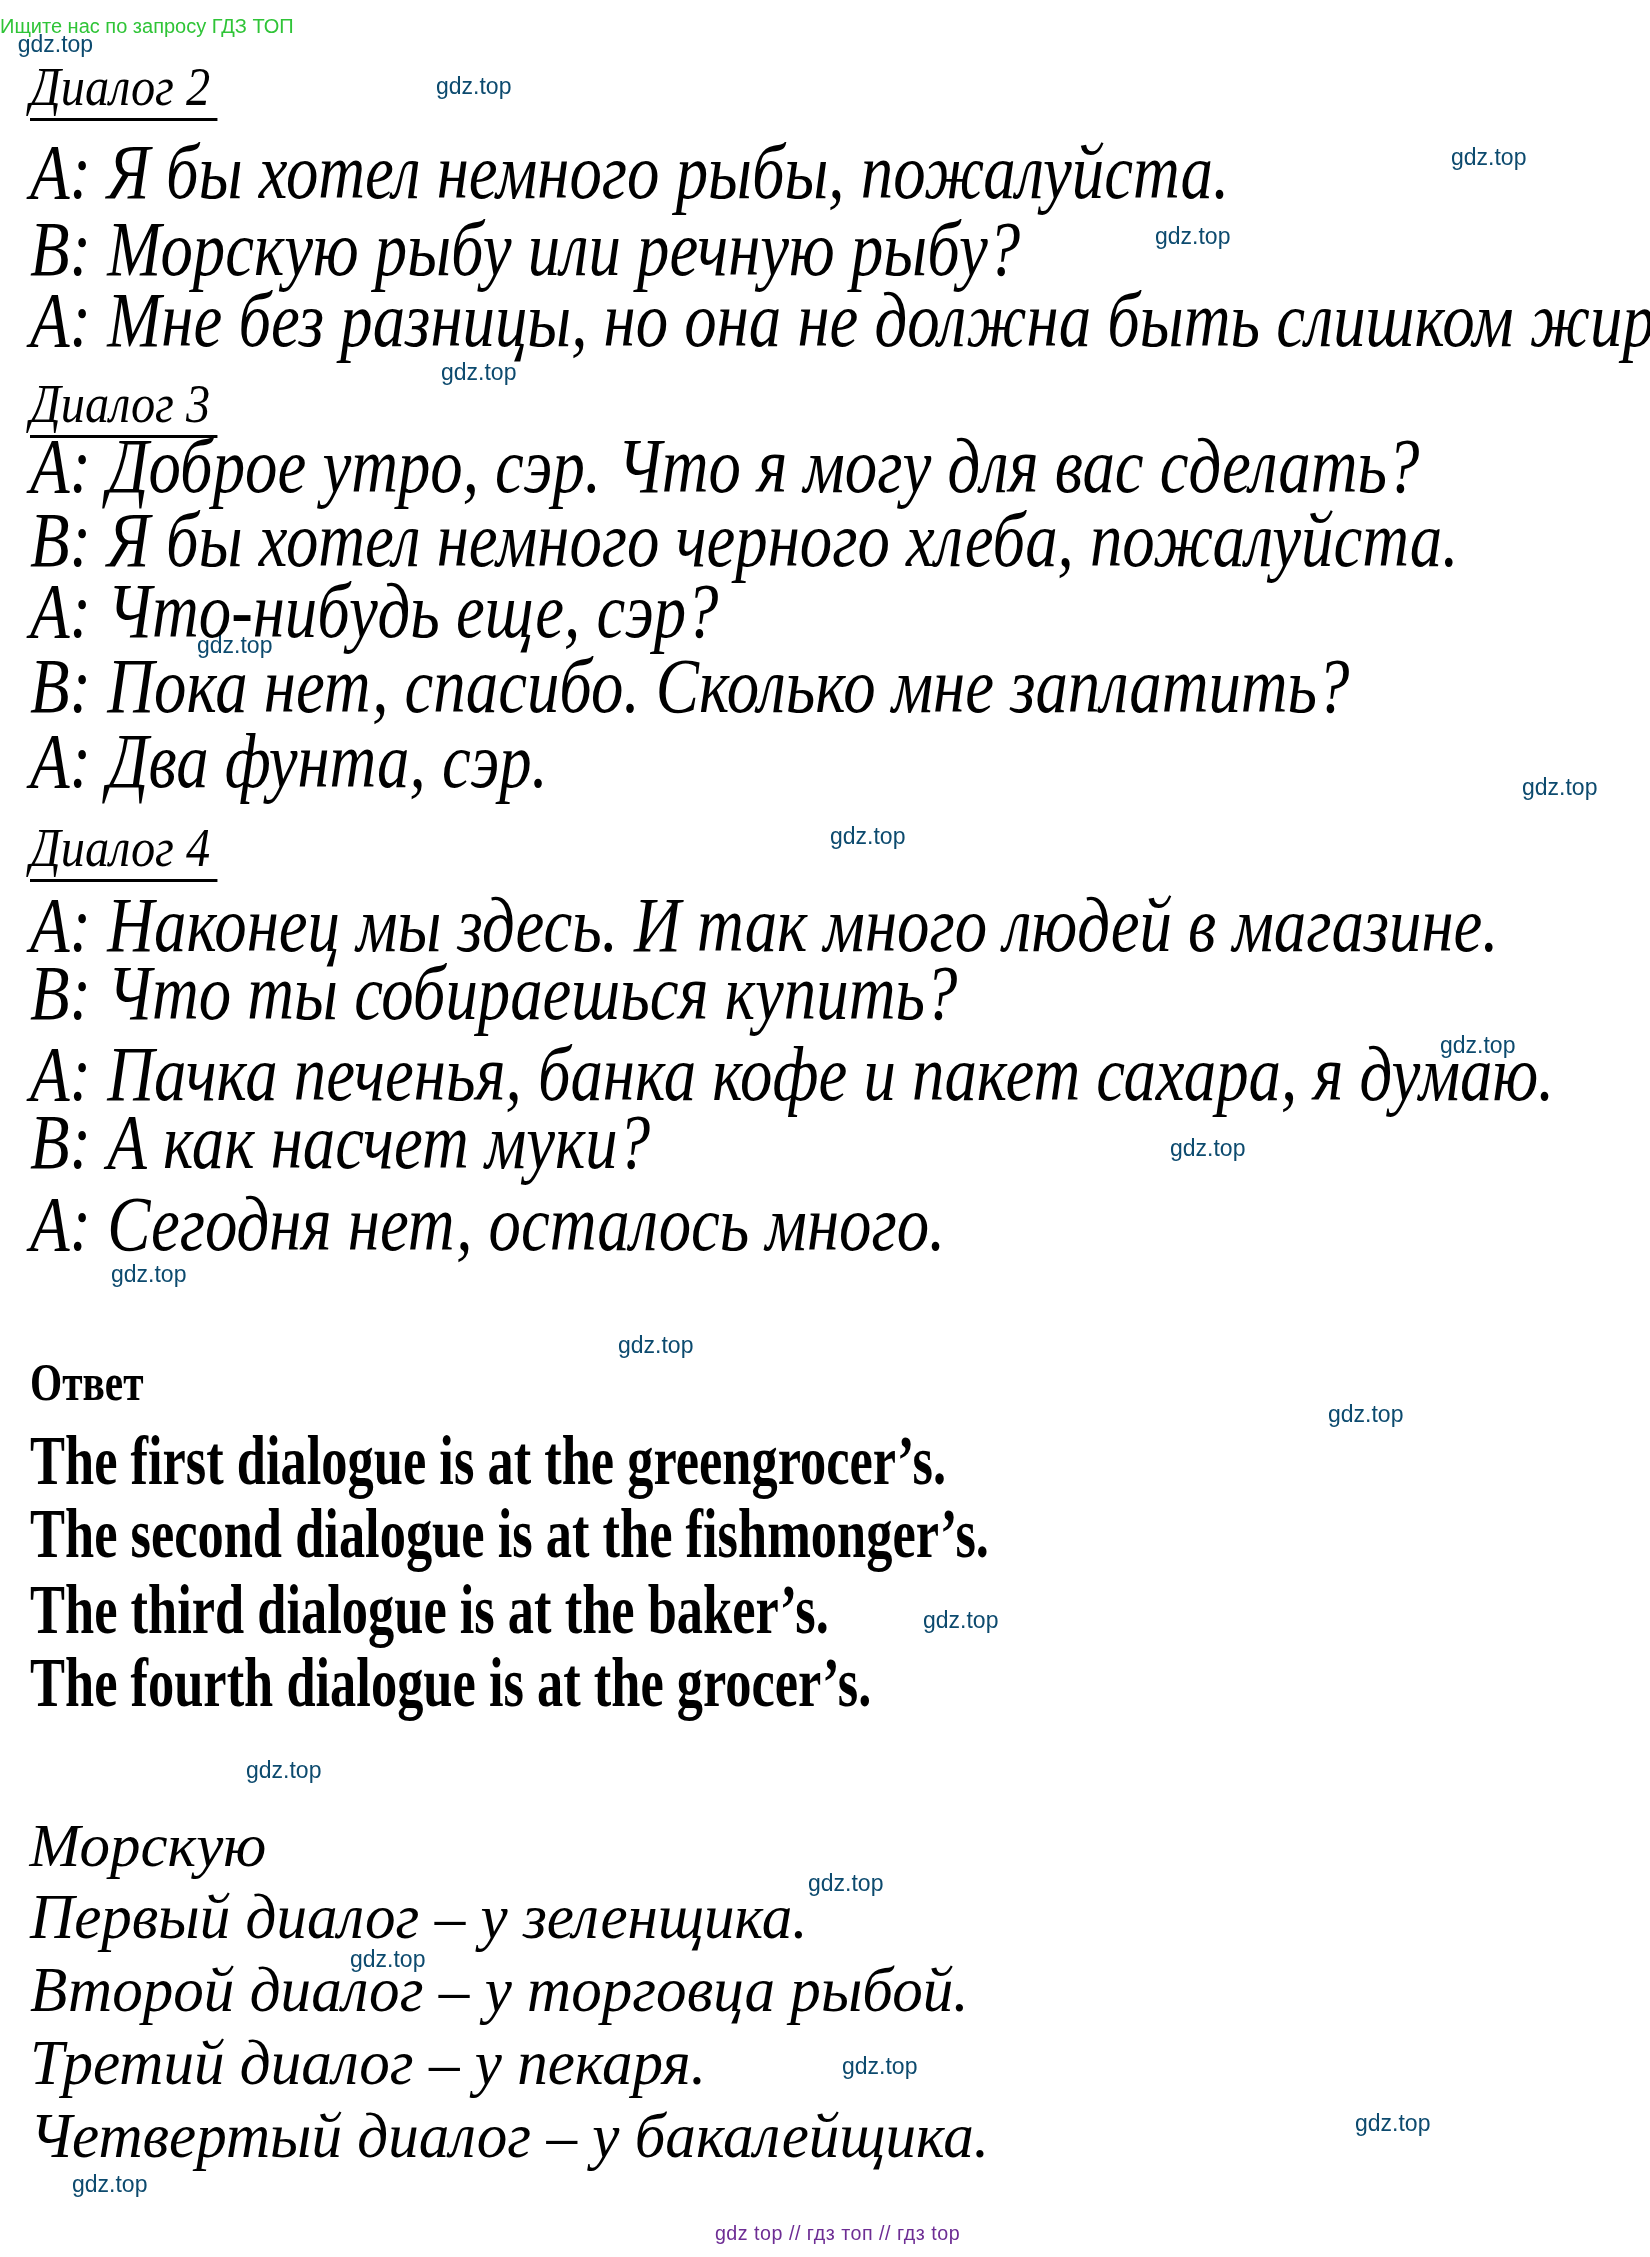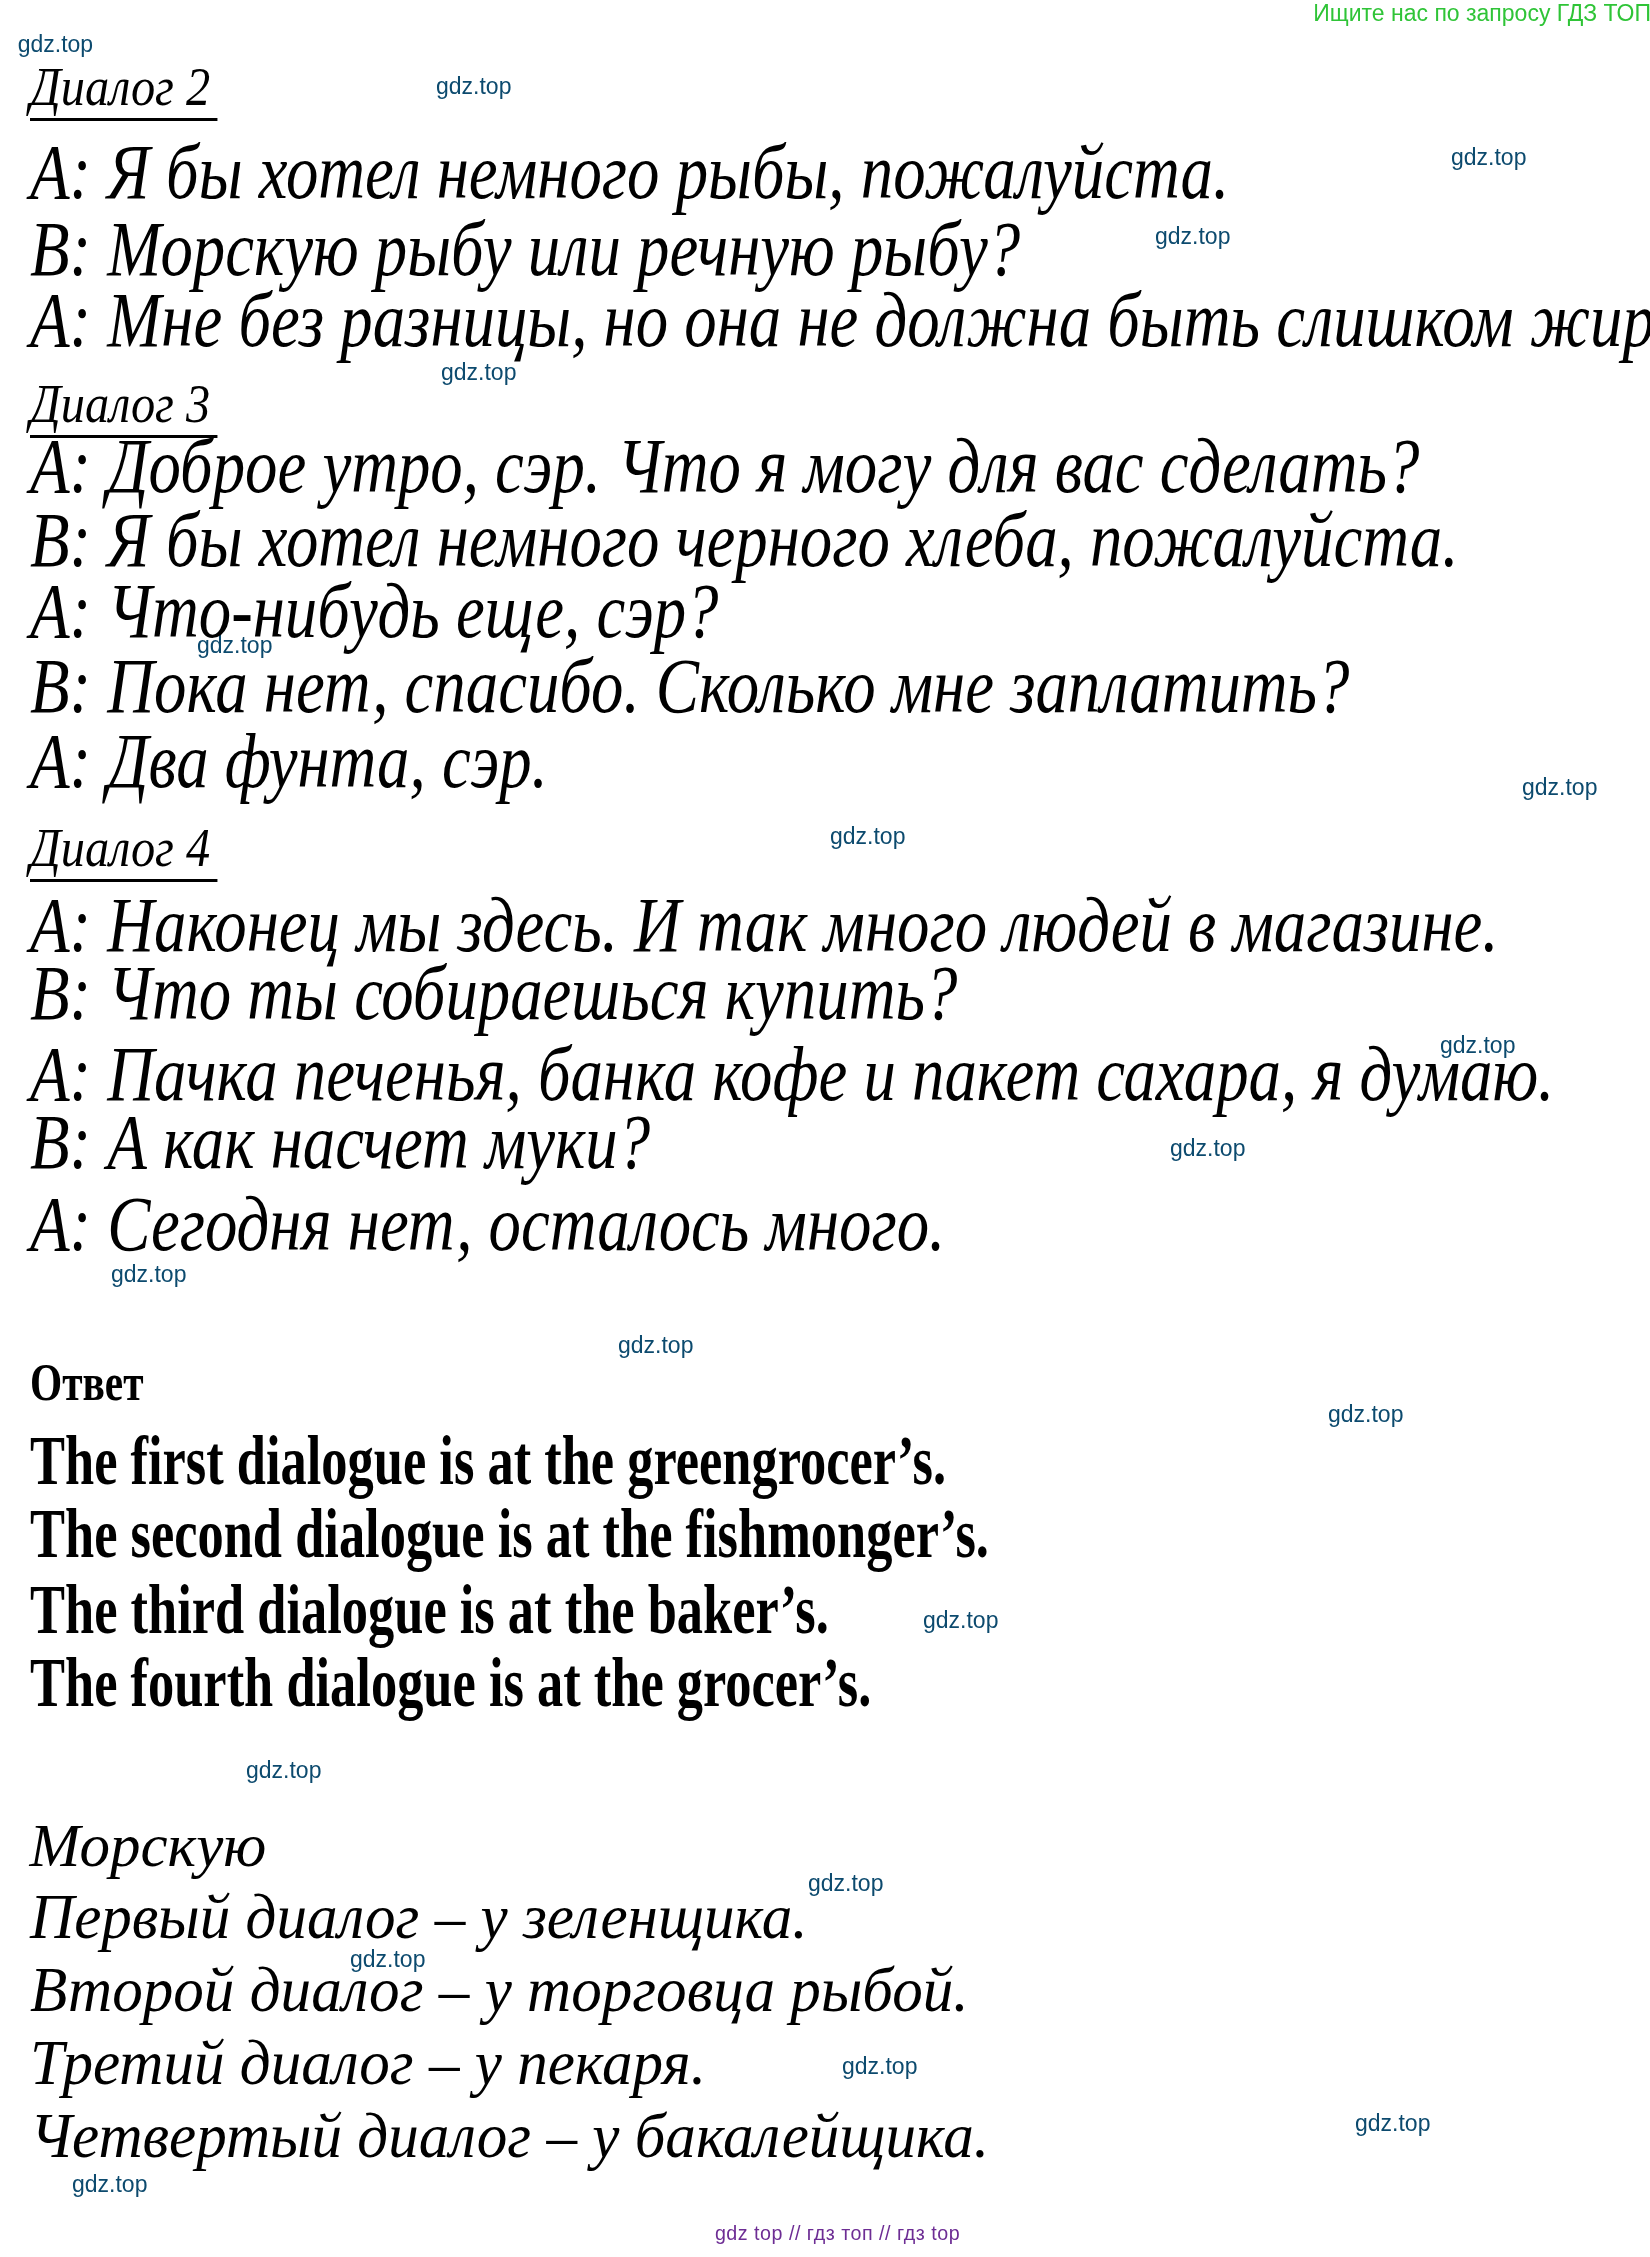--- a/index.html
+++ b/index.html
@@ -1,22 +1,22 @@
 <!DOCTYPE html>
 <html><head>
 <meta charset="utf-8">
 <style>
   html,body{margin:0;padding:0;}
   body{
     width:1651px;height:2258px;position:relative;background:#ffffff;
     font-family:"Liberation Serif","DejaVu Serif",serif;color:#000;overflow:hidden;
   }
   .banner{
-    position:absolute;top:0;left:0;width:100%;text-align:right;
-    font-family:"Liberation Sans","DejaVu Sans",sans-serif;font-size:23px;font-weight:400;
+    position:absolute;top:15px;left:0;width:100%;text-align:left;
+    font-family:"Liberation Sans","DejaVu Sans",sans-serif;font-size:20px;font-weight:400;
     color:#2fc437;white-space:nowrap;
   }
   .footer{
     position:absolute;top:2222px;left:12px;width:100%;text-align:center;
     font-family:"Liberation Sans","DejaVu Sans",sans-serif;font-size:19.7px;font-weight:500;
     color:#6d2d94;white-space:nowrap;letter-spacing:0.5px;
   }
   .wm{
     position:absolute;font-family:"Liberation Sans","DejaVu Sans",sans-serif;
     font-size:23px;color:#0c4a6e;white-space:nowrap;line-height:1;

